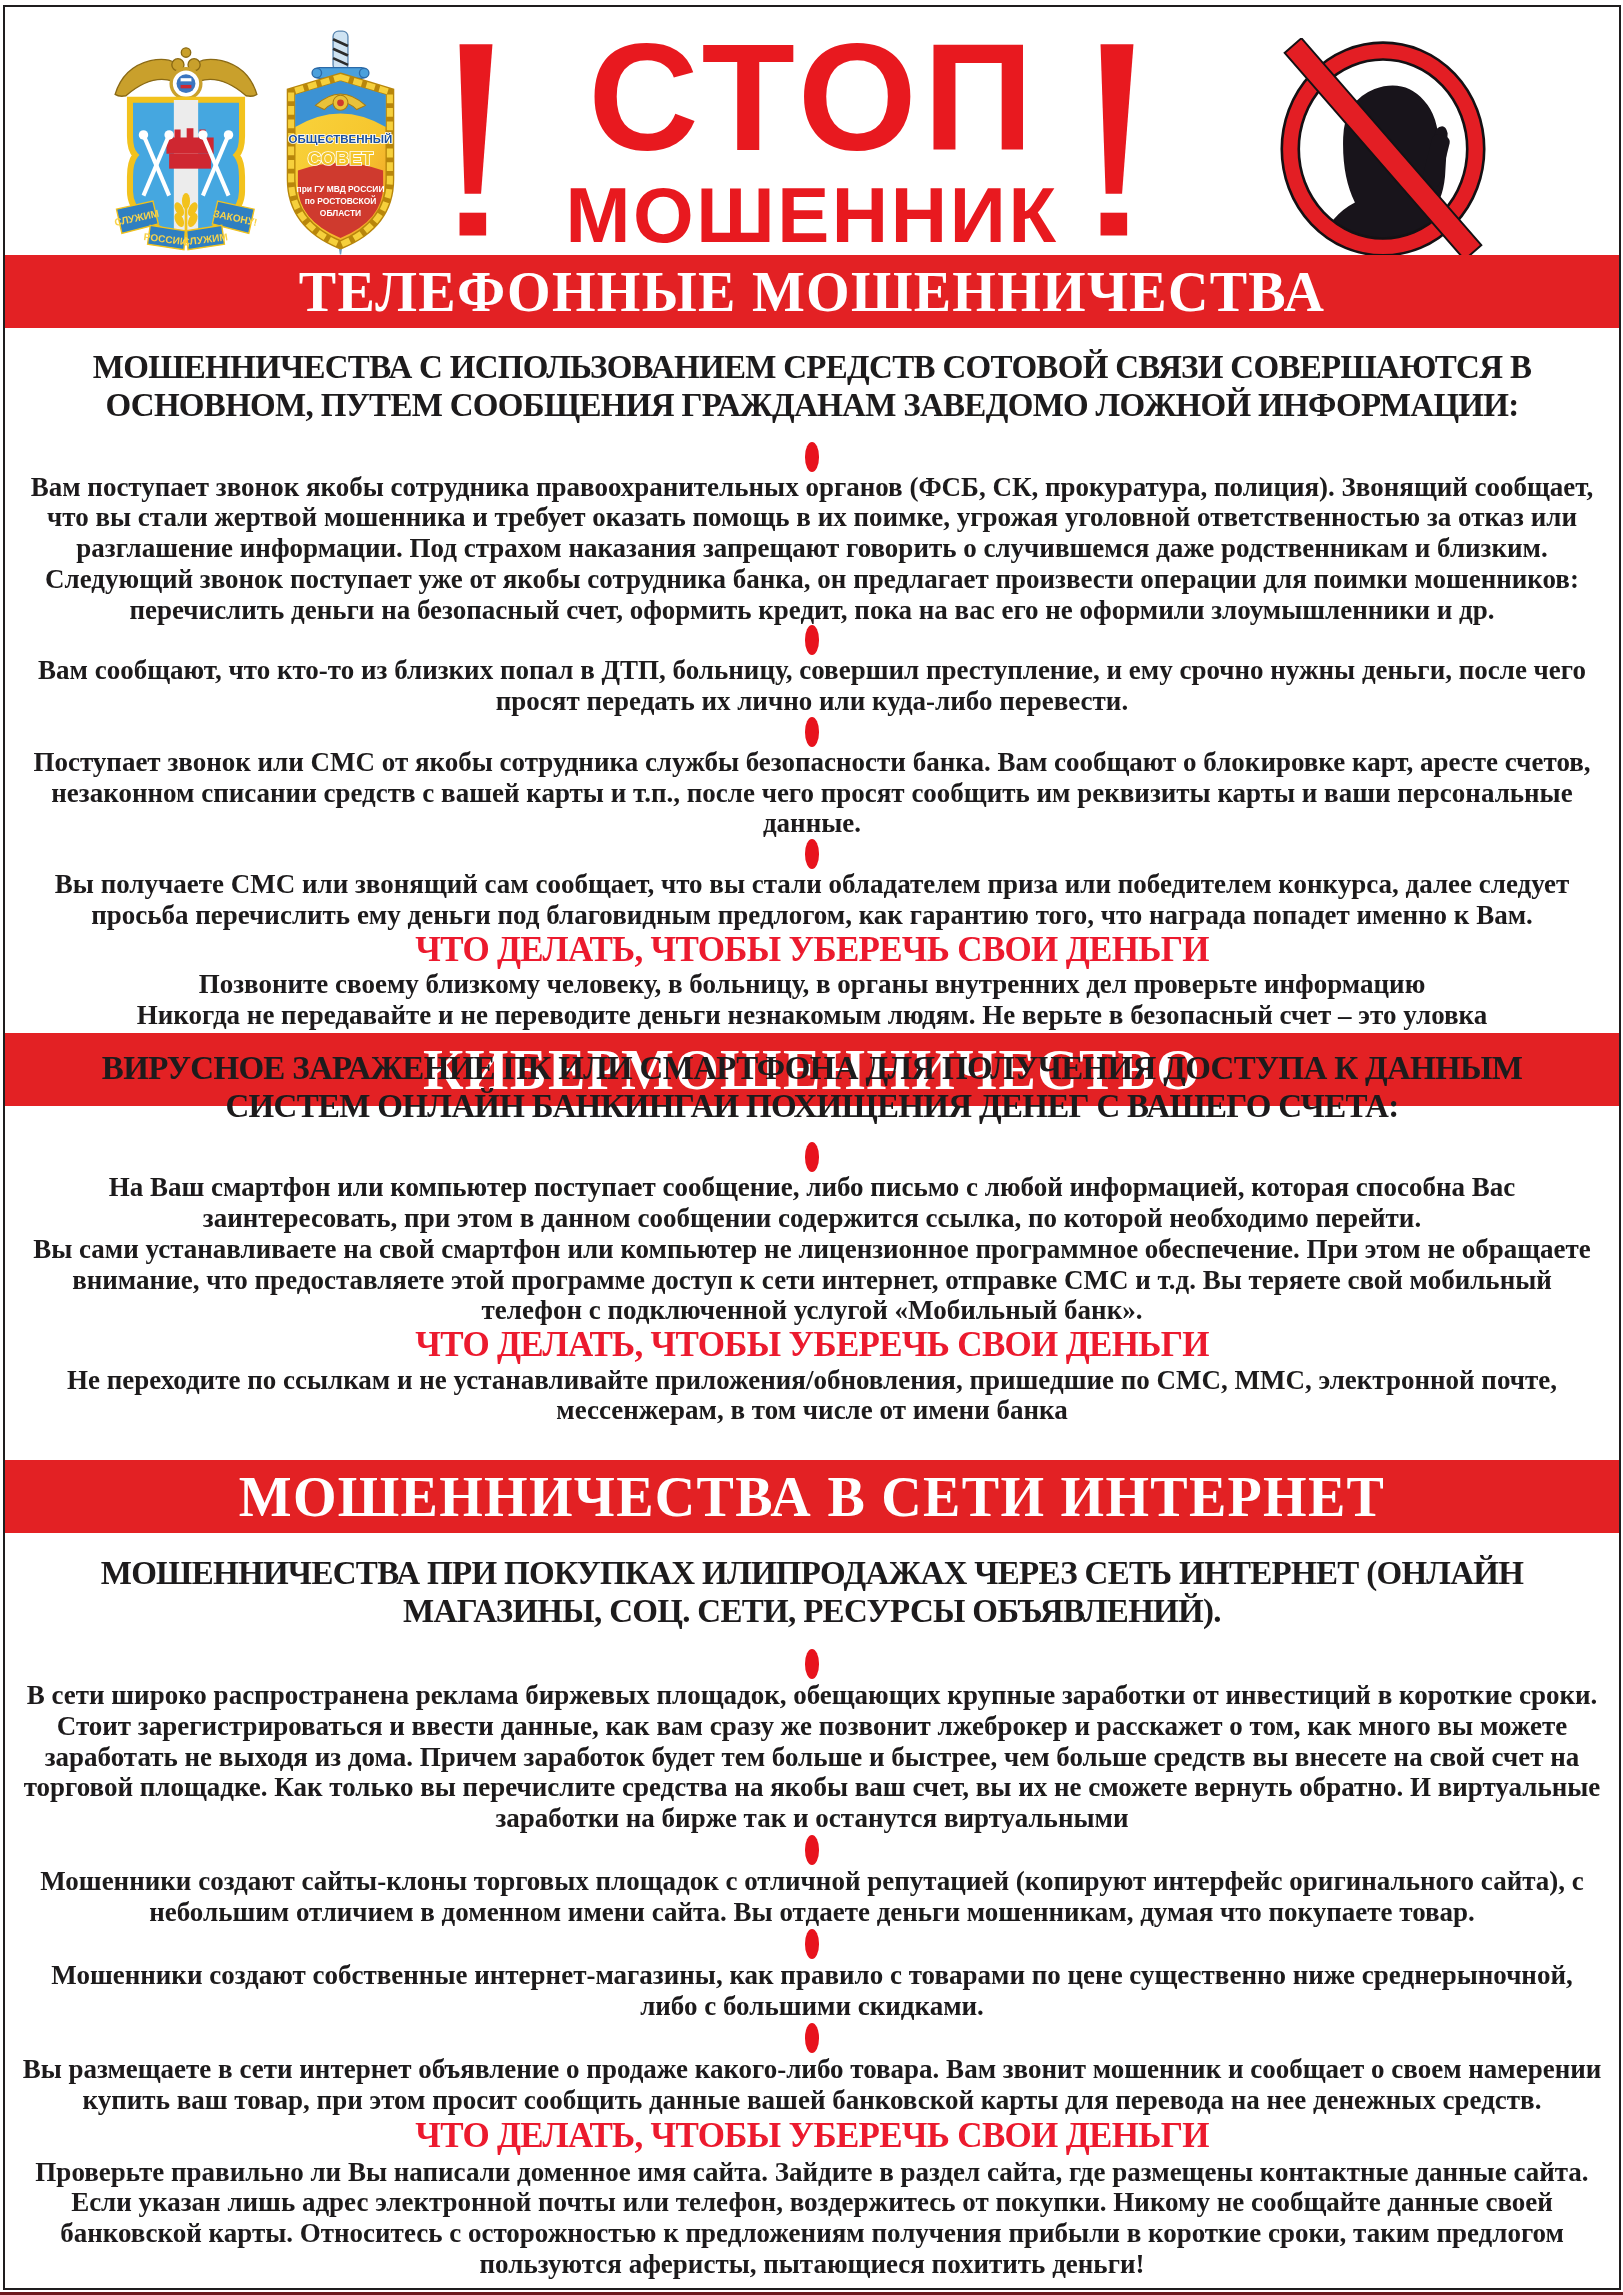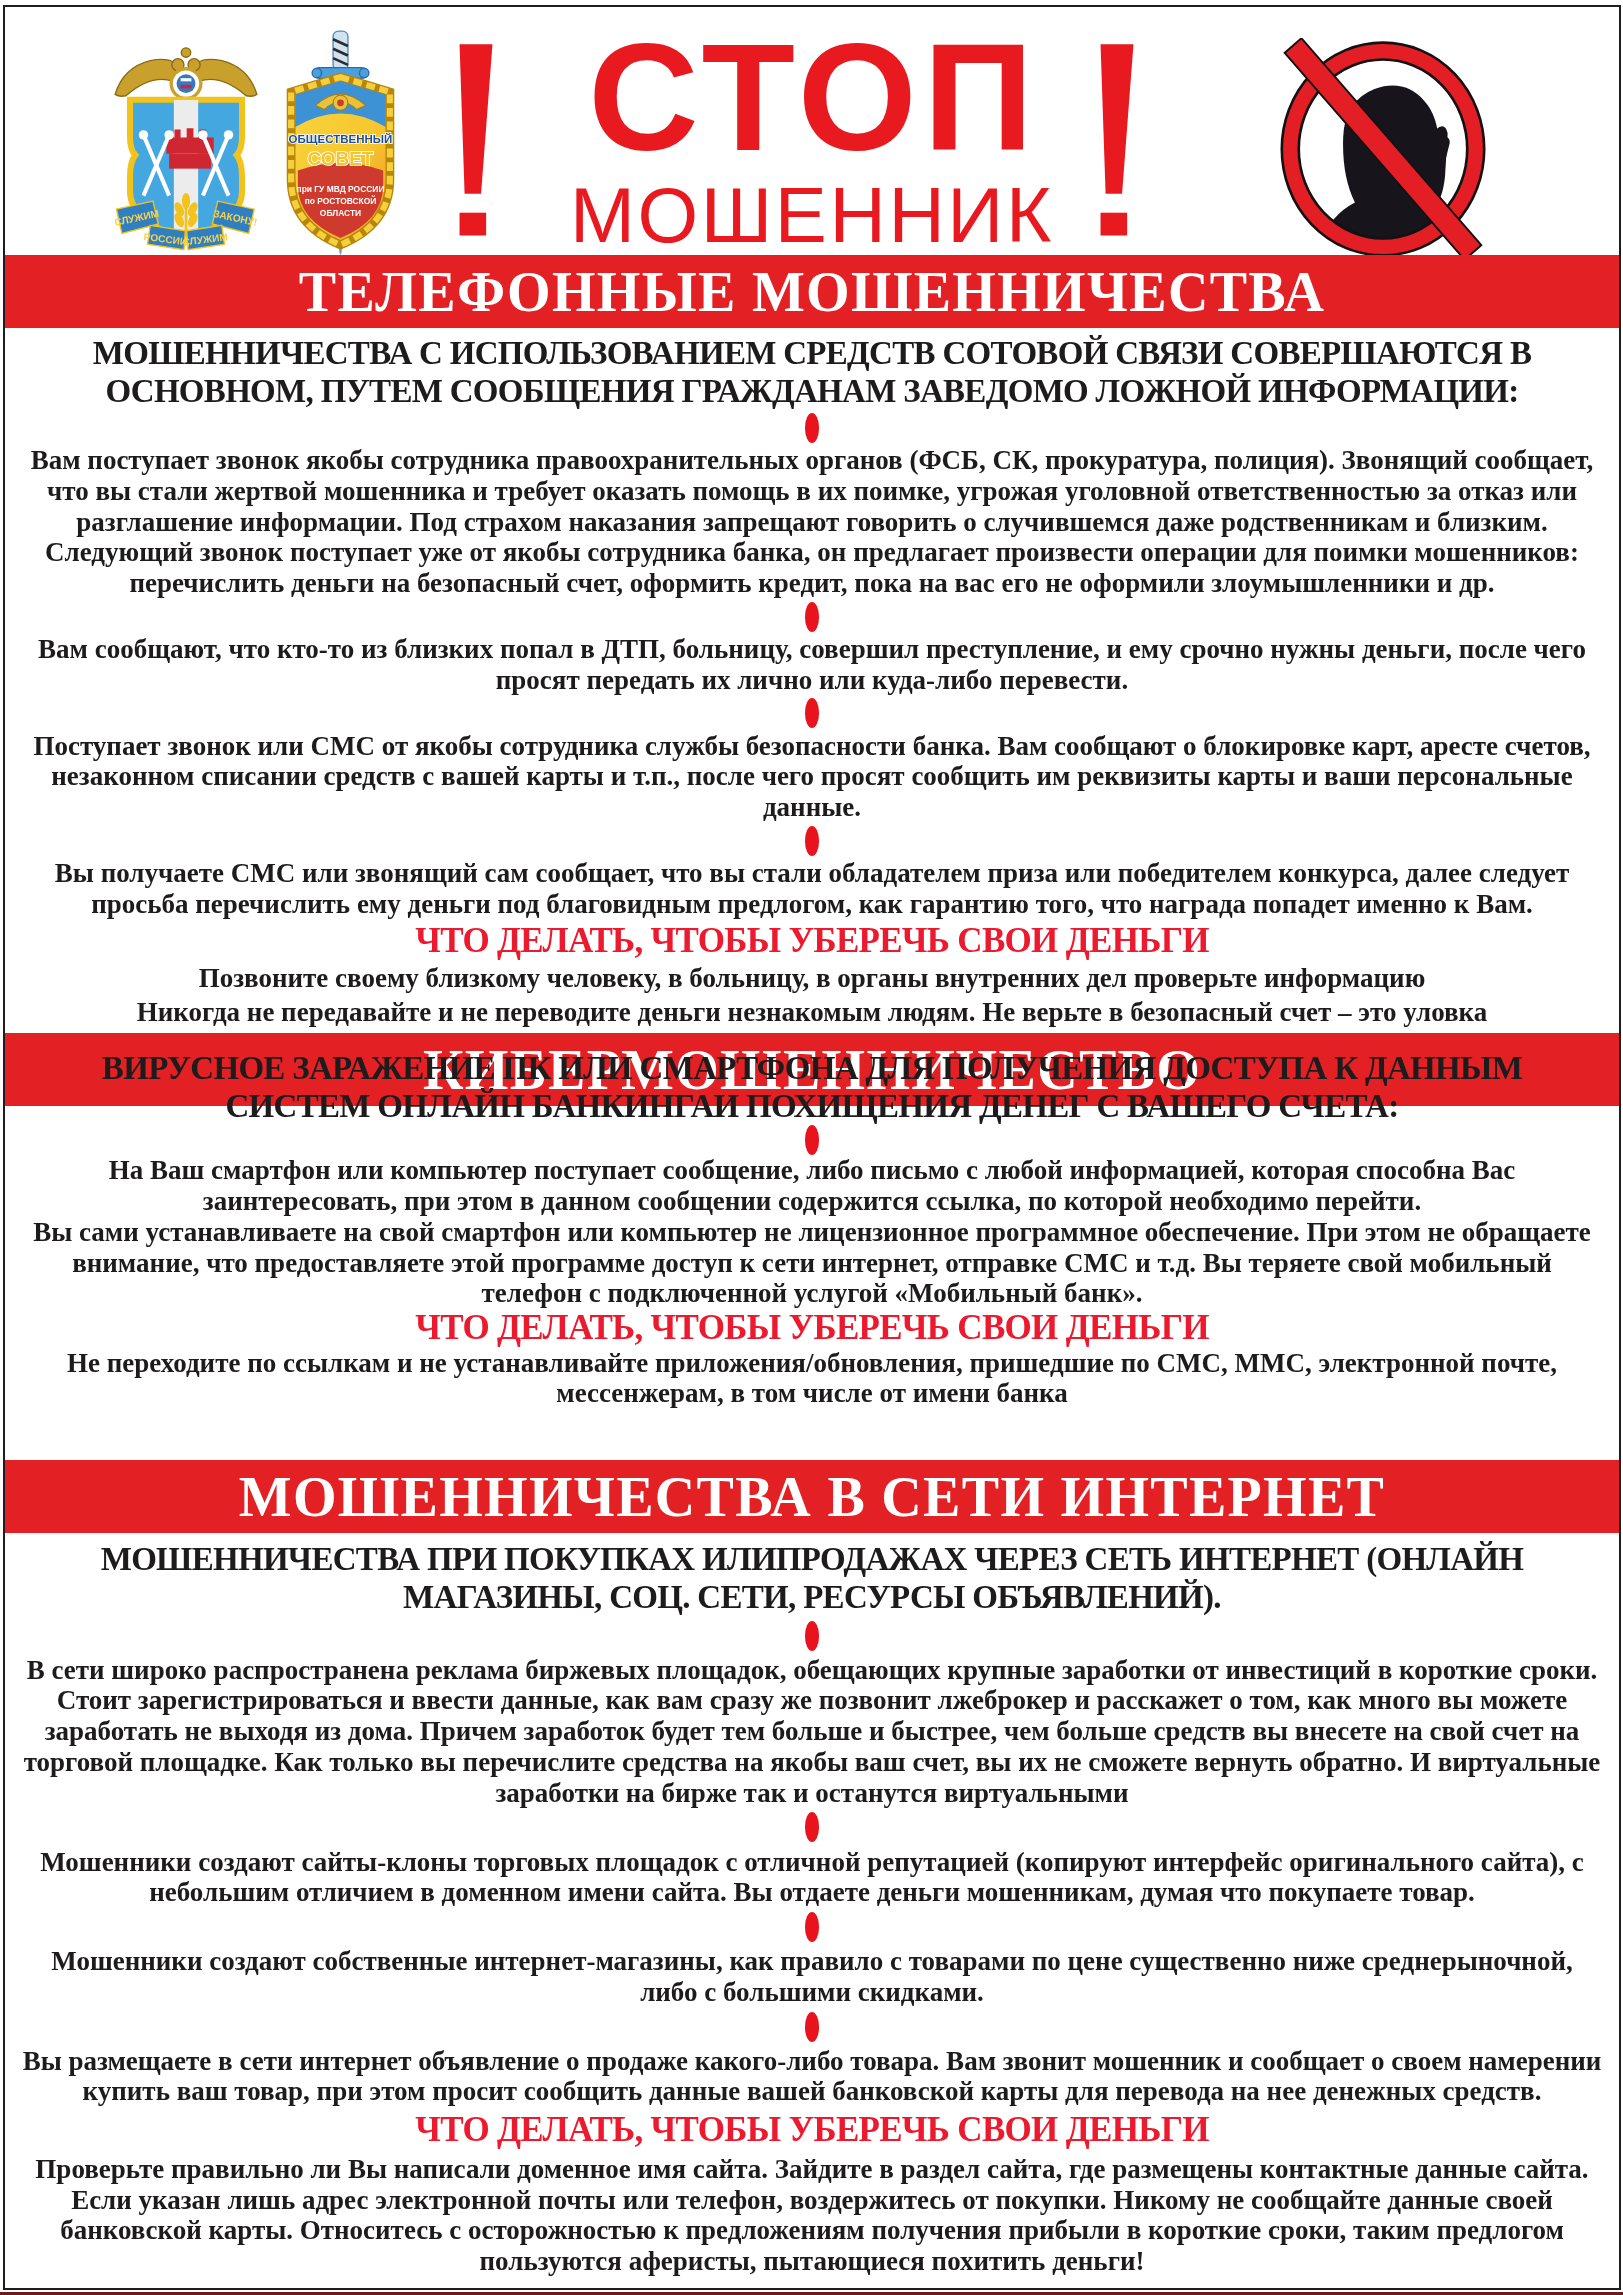--- a/index.html
+++ b/index.html
@@ -31,21 +31,21 @@
     font-family:"Liberation Sans", sans-serif;
     font-weight:900;
     font-size:153px;line-height:142px;
     letter-spacing:6.5px;
     color:#e8191f;
   }
   .title-sub{
     position:absolute;left:0;right:0;top:171px;
     text-align:center;
     font-family:"Liberation Sans", sans-serif;
-    font-weight:400;
+    font-weight:700;
     font-size:78px;line-height:72px;
     letter-spacing:2.6px;
     color:#e8191f;
   }
   .nophone{position:absolute;left:1269px;top:30px;width:216px;height:222px;}
   
   .banner{
     position:absolute;left:5.2px;right:5.2px;height:73px;
     background:#e32124;
     display:flex;align-items:center;justify-content:center;
@@ -64,21 +64,21 @@
   .content{
     position:absolute;left:18.3px;right:18.3px;
     display:flex;flex-direction:column;align-items:center;justify-content:space-evenly;
     text-align:center;
     color:#1d1b1c;
   }
   .content-1{top:331px;height:699px;}
   .content-2{top:1054px;height:350px;justify-content:center;}
   .content-3{top:1536px;height:745px;}
   .intro{
-    margin:0;max-width:1569px;
+    margin:17px;max-width:1569px;
     font-weight:700;font-size:33px;line-height:1.16;
     letter-spacing:-0.7px;
   }
   .para, .advice{
     margin:0;max-width:1582px;
     font-weight:700;font-size:27px;line-height:1.14;
     letter-spacing:0;
   }
   .advice-heading{
     margin:0;

